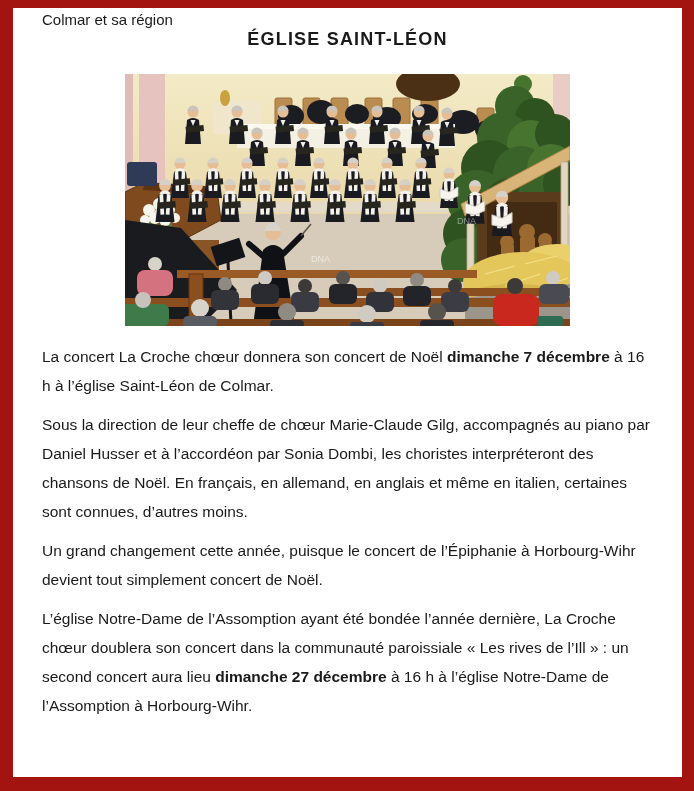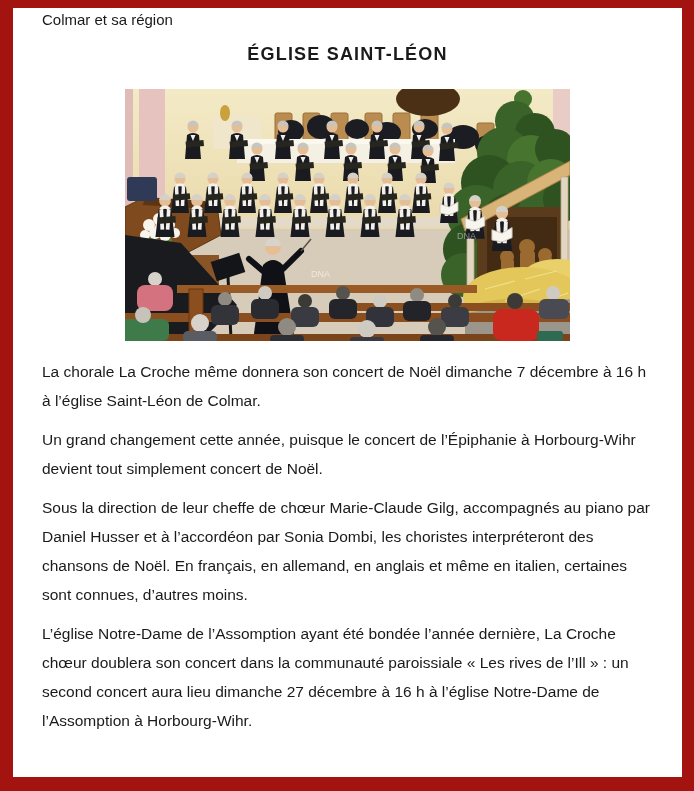--- a/index.html
+++ b/index.html
@@ -9,28 +9,28 @@
     width:694px; height:791px; box-sizing:border-box;
     border-style:solid; border-color:var(--frame);
     border-width:8px 12px 14px 13px;
     background:#fff; overflow:hidden;
     padding:2px 29px 0 29px;
     font-family:"Liberation Sans", sans-serif;
     color:#1A1A1A;
   }
   .section { font-size:15px; line-height:18px; margin-top:1px; }
   .kicker  { text-align:center; font-weight:bold; font-size:18px; line-height:21px;
-             letter-spacing:1.2px; margin-top:15px; }
+             letter-spacing:1.2px; }
   .headline{ text-align:center; font-weight:bold; font-size:30px; line-height:33px;
              margin:2px 0 0; letter-spacing:-0.3px; }
   .photo   { width:445px; height:252px; margin:24px auto 0; display:block; }
   .photo svg { display:block; }
   .body    { margin-top:16px; font-size:15.5px; line-height:29px; }
   .body p  { margin:0 0 10px; }
-  .body b  { font-weight:normal; }
+  .body b  { font-weight:bold; }
 </style>
 </head>
 <body>
 
 <div class="page">
 
   <div class="section">Colmar et sa région</div>
   <div class="kicker">ÉGLISE SAINT-LÉON</div>
 
   <figure class="photo" style="margin-left:auto;margin-right:auto;">
@@ -266,19 +266,19 @@
           <rect x="295" y="246" width="34" height="8" rx="4" fill="#26272D"></rect>
         <rect x="412" y="242" width="26" height="10" rx="3" fill="#2E6B52"></rect>
       </g>
 
       <text x="186" y="188" font-size="9" fill="#FFFFFF" opacity="0.55">DNA</text>
       <text x="332" y="150" font-size="9" fill="#FFFFFF" opacity="0.45">DNA</text>
     </svg>
   </figure>
 
   <div class="body">
-    <p><span>La chorale La Croche même donnera son concert de Noël </span><b>dimanche 7 décembre</b><span> à 16 h à l’église Saint-Léon de Colmar.</span></p>
+    <p><span>La concert La Croche chœur donnera son concert de Noël </span><b>dimanche 7 décembre</b><span> à 16 h à l’église Saint-Léon de Colmar.</span></p>
+    <p><span>Sous la direction de leur cheffe de chœur Marie-Claude Gilg, accompagnés au piano par Daniel Husser et à l’accordéon par Sonia Dombi, les choristes interpréteront des chansons de Noël. En français, en allemand, en anglais et même en italien, certaines sont connues, d’autres moins.</span></p>
     <p><span>Un grand changement cette année, puisque le concert de l’Épiphanie à Horbourg-Wihr devient tout simplement concert de Noël.</span></p>
-    <p><span>Sous la direction de leur cheffe de chœur Marie-Claude Gilg, accompagnés au piano par Daniel Husser et à l’accordéon par Sonia Dombi, les choristes interpréteront des chansons de Noël. En français, en allemand, en anglais et même en italien, certaines sont connues, d’autres moins.</span></p>
     <p><span>L’église Notre-Dame de l’Assomption ayant été bondée l’année dernière, La Croche chœur doublera son concert dans la communauté paroissiale « Les rives de l’Ill » : un second concert aura lieu </span><b>dimanche 27 décembre</b><span> à 16 h à l’église Notre-Dame de l’Assomption à Horbourg-Wihr.</span></p>
   </div>
 
 </div>
 
 </body></html>

